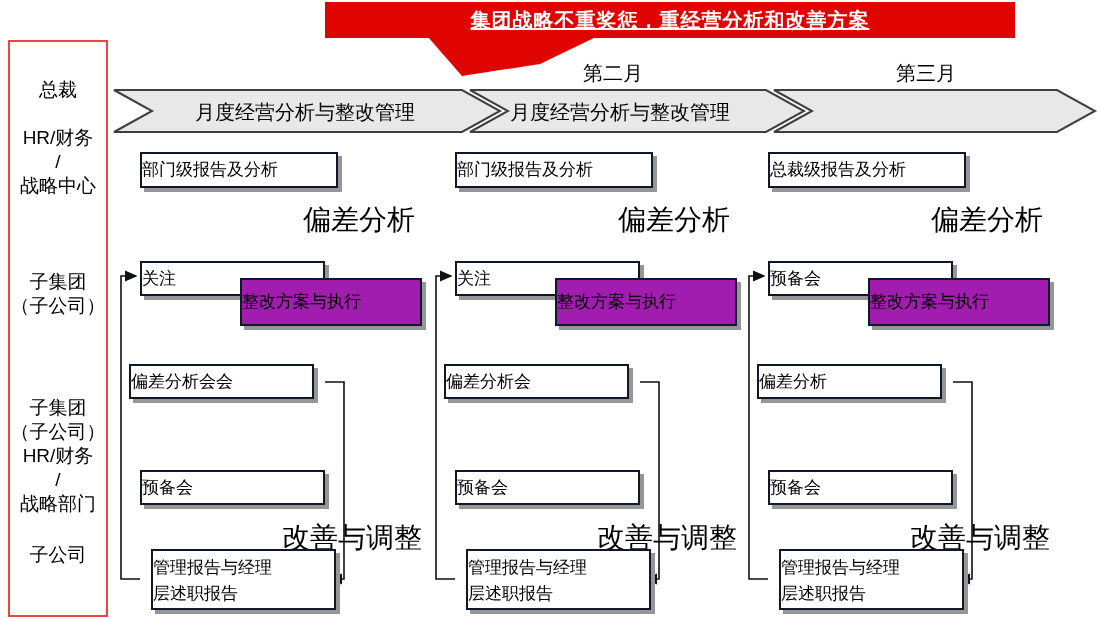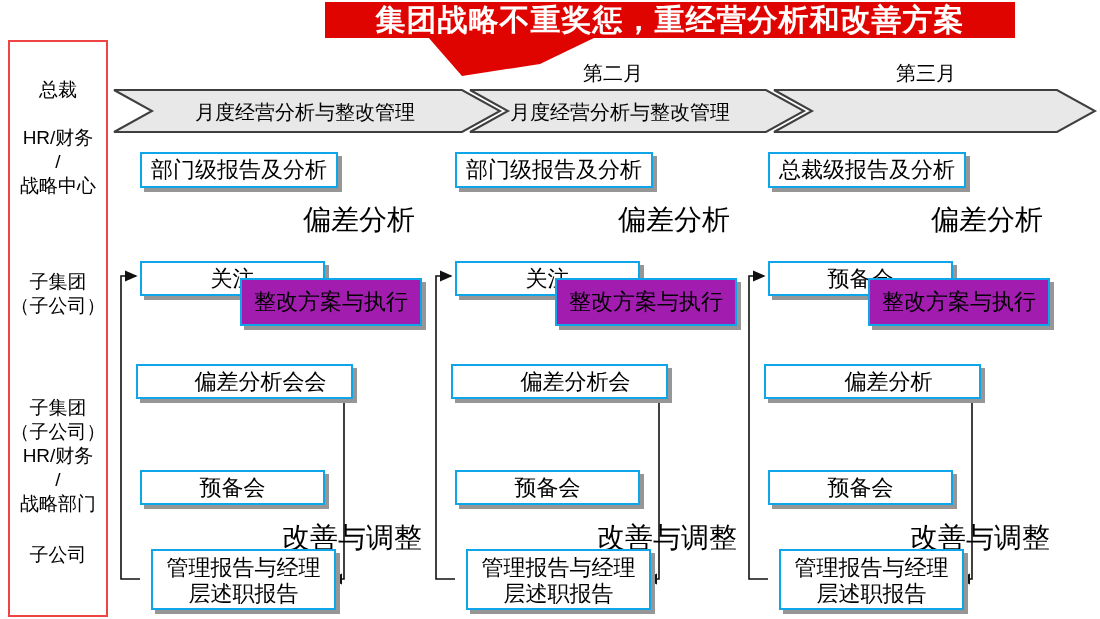--- a/index.html
+++ b/index.html
@@ -7,22 +7,22 @@
     position:relative; width:1100px; height:619px; overflow:hidden;
     background:#fff; font-family:"Liberation Sans","DejaVu Sans",sans-serif;
     color:#000;
   }
   
   #shape-layer { position:absolute; left:0; top:0; z-index:0; }
 
   
   .banner {
     position:absolute; left:325px; top:2px; width:690px; height:36px;
-    background:#e00400; color:#fff; font-weight:bold; font-size:30px;
-    line-height:36px; text-align:center; z-index:3; letter-spacing:1px;
+    background:#e00400; color:#fff; font-weight:bold; font-size:20px;
+    line-height:36px; text-align:center; z-index:3; letter-spacing:1px;text-decoration:underline;
   }
 
   
   .sidebar {
     position:absolute; left:8px; top:40px; width:100px; height:577px;
     border:2px solid #ef4444; background:#fff; box-sizing:border-box; z-index:2;
   }
   .role {
     position:absolute; left:0; width:96px; text-align:center;
     font-size:19px; line-height:24px; white-space:pre-line;
@@ -32,27 +32,27 @@
   .col { position:absolute; top:0; width:320px; height:619px; z-index:2; }
   .month-header {
     position:absolute; left:73px; top:60px; width:220px; text-align:center;
     font-size:20px;
   }
   .band-label {
     position:absolute; left:40px; top:99px; width:300px; text-align:center;
     font-size:20px; z-index:2;
   }
   .box {
-    position:absolute; background:#fff; border:2px solid #0ea5e9;
-    box-shadow:4px 4px 0 #969696; text-align:center; font-size:22px;
+    position:absolute; background:#fff; border:2px solid #0f172a;
+    box-shadow:4px 4px 0 #969696; font-size:17px;
   }
   .report-box  { left:25px;  top:152px; width:194px; height:32px; line-height:32px; }
   .focus-box   { left:25px;  top:261px; width:181px; height:31px; line-height:31px; }
   .gray-box    { left:125px; top:278px; width:178px; height:44px; line-height:44px; background:#a21caf; }
-  .meeting-box { left:21px;  top:364px; width:181px; height:31px; line-height:31px;padding-left:32px; }
+  .meeting-box { left:14px;  top:364px; width:181px; height:31px; line-height:31px; }
   .prep-box    { left:25px;  top:470px; width:181px; height:31px; line-height:31px; }
   .mgmt-box    { left:36px;  top:549px; width:181px; height:53px; line-height:26px;
                  white-space:pre-line; padding-top:4px; }
   .side-label  { position:absolute; font-size:28px; }
   .deviation   { left:100px; top:201px; width:200px; text-align:right; }
   .adjust      { left:127px; top:519px; width:220px; text-align:center; }
 </style>
 </head>
 <body>
 

